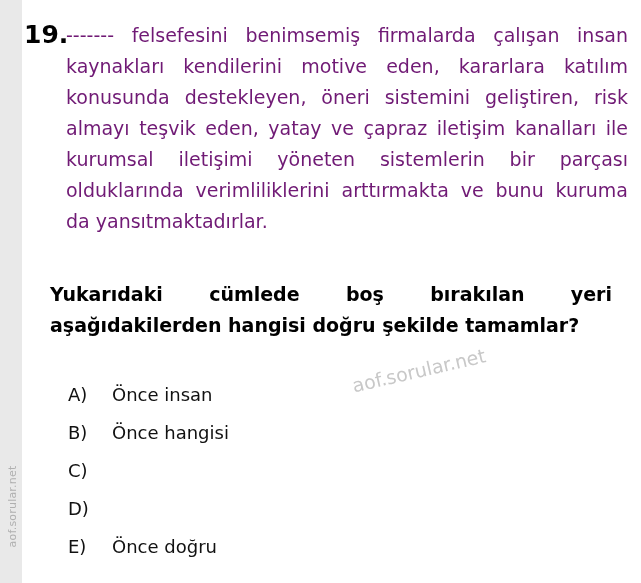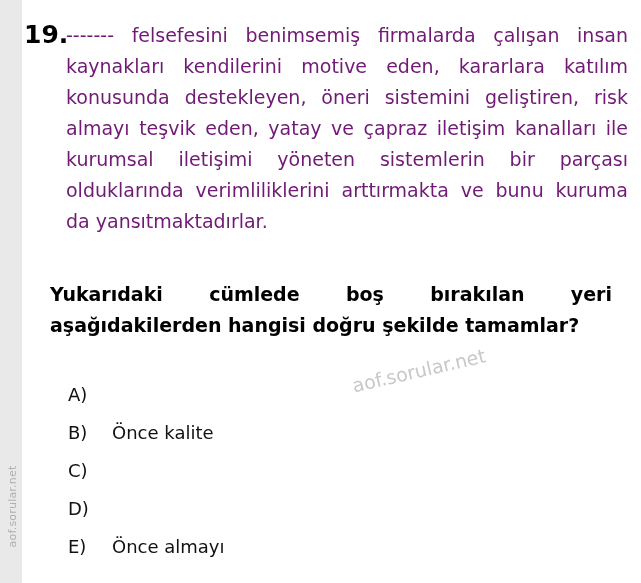--- a/index.html
+++ b/index.html
@@ -138,37 +138,38 @@
   <div class="qnum">19.</div>
 
   <div class="stem">------- felsefesini benimsemiş firmalarda çalışan insan kaynakları kendilerini motive eden, kararlara katılım konusunda destekleyen, öneri sistemini geliştiren, risk almayı teşvik eden, yatay ve çapraz iletişim kanalları ile kurumsal iletişimi yöneten sistemlerin bir parçası olduklarında verimliliklerini arttırmakta ve bunu kuruma da yansıtmaktadırlar.</div>
 
   <div class="prompt">Yukarıdaki cümlede boş bırakılan yeri aşağıdakilerden hangisi doğru şekilde tamamlar?</div>
 
   <div class="options">
 
     <div class="option">
       <span class="letter">A)</span>
+      <span class="text">Önce insan</span>
     </div>
 
     <div class="option">
       <span class="letter">B)</span>
-      <span class="text">Önce kalite</span>
+      <span class="text">Önce hangisi</span>
     </div>
 
     <div class="option">
       <span class="letter">C)</span>
     </div>
 
     <div class="option">
       <span class="letter">D)</span>
     </div>
 
     <div class="option">
       <span class="letter">E)</span>
-      <span class="text">Önce almayı</span>
+      <span class="text">Önce doğru</span>
     </div>
 
   </div>
 
   <div class="wm-main">aof.sorular.net</div>
 
 </div>
 
 </body></html>

